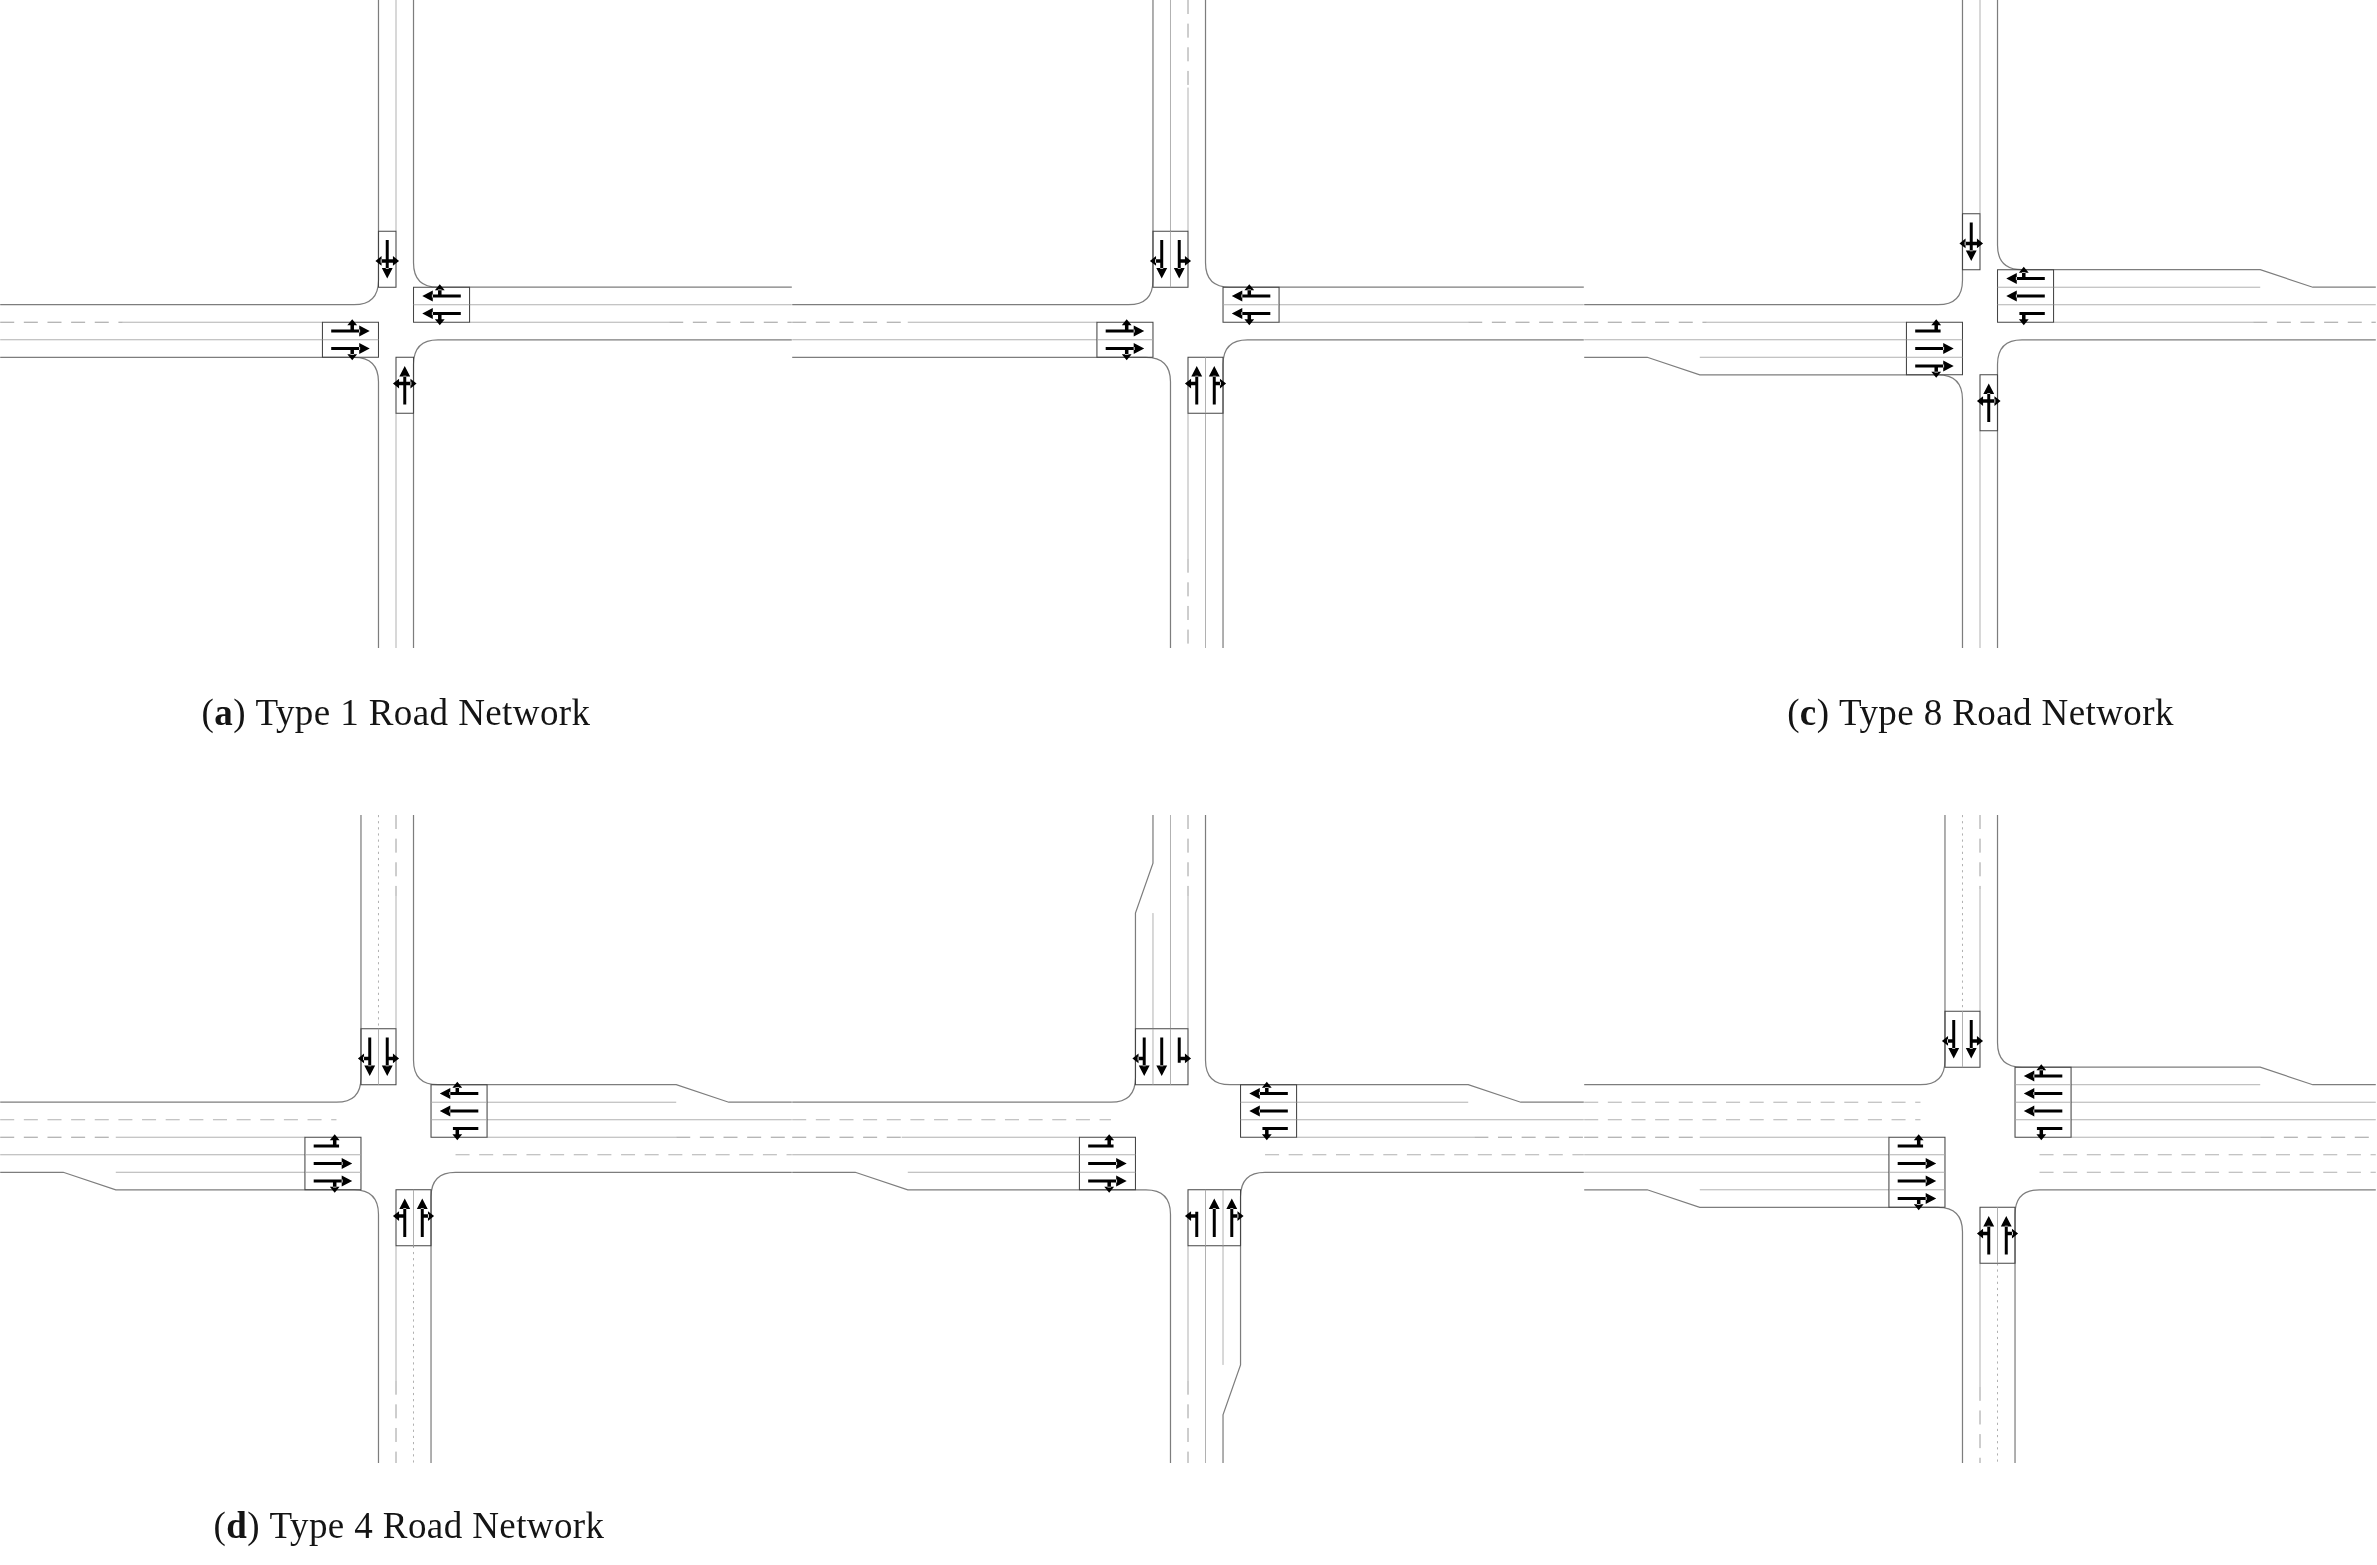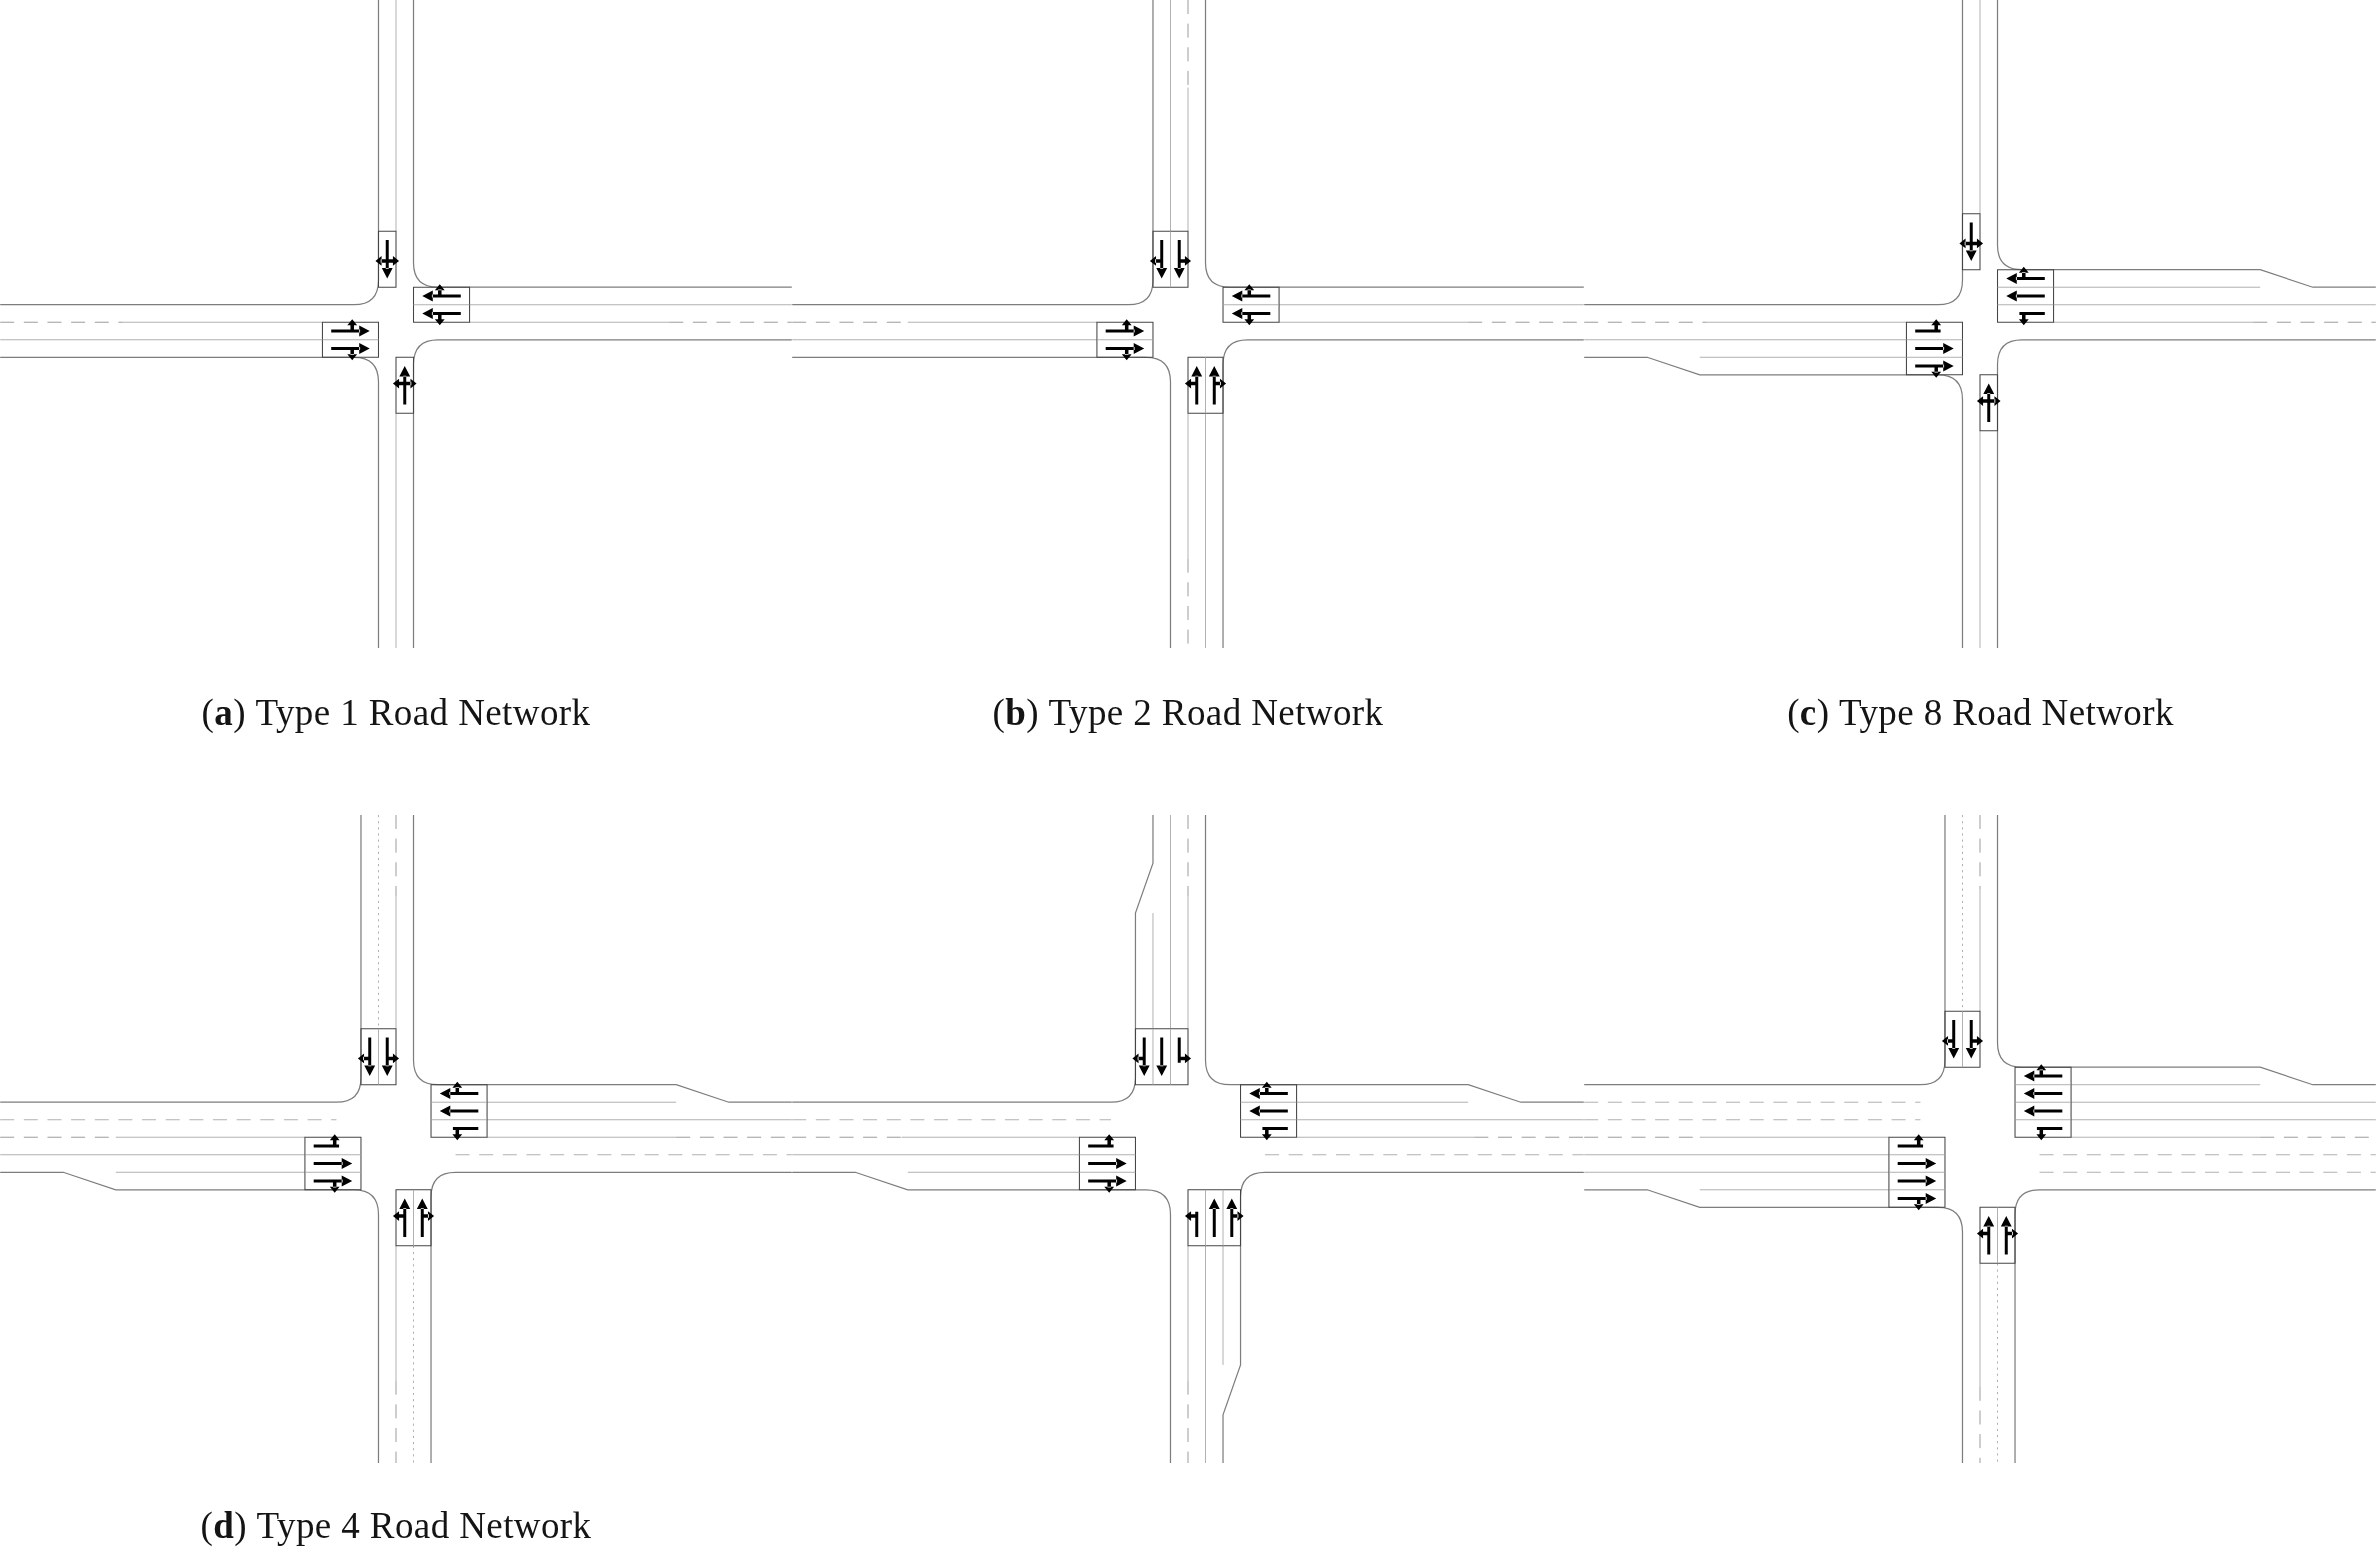--- a/index.html
+++ b/index.html
@@ -3,21 +3,21 @@
 <meta charset="utf-8">
 <style>
   html,body{margin:0;padding:0;background:#ffffff;}
   body{width:2377px;height:1565px;overflow:hidden;font-family:"Liberation Serif", serif;}
   .grid{display:grid;grid-template-columns:792px 792px 793px;grid-template-rows:783px 783px;width:1993px;height:1565px;}
   .panel{position:relative;}
   .panel svg{display:block;position:absolute;left:0;top:0;}
   .panel.row2 svg{top:32px;}
   .caption{position:absolute;left:0;width:100%;text-align:center;font-size:37px;color:#141414;letter-spacing:0.4px;white-space:nowrap;}
   .row1 .caption{bottom:49px;}
-  .row2 .caption{bottom:19px;}
+  .row2 .caption{bottom:19px;padding-left:13px;}
   .caption .bold{font-weight:bold;}
   .caption .title{margin-left:9.6px;}
 </style>
 </head>
 <body>
 
 <div class="grid">
 
   <div class="panel row1">
     <svg width="792" height="648" viewBox="0 0 904 740">
@@ -77,21 +77,20 @@
         <path d="M -1.7 -24 H 1.7 V 9 H -1.7 Z M -6.2 8 L 0 20 L 6.2 8 Z M -7.5 -2 H -0.8 V 2 H -7.5 Z M -6.5 -5.6 L -13.5 0 L -6.5 5.6 Z " fill="#000000" stroke="none" transform="translate(522 338) rotate(90)"></path>
         <path d="M 412 264 h 40 v 64 h -40 Z" fill="none" stroke="#454545" stroke-width="1.2"></path>
         <path d="M 432 264 V 328" fill="none" stroke="#a6a6a6" stroke-width="1"></path>
         <path d="M -1.7 -24 H 1.7 V 9 H -1.7 Z M -6.2 8 L 0 20 L 6.2 8 Z M 0.8 -2 H 7.5 V 2 H 0.8 Z M 6.5 -5.6 L 13.5 0 L 6.5 5.6 Z " fill="#000000" stroke="none" transform="translate(442 298) rotate(0)"></path>
         <path d="M -1.7 -24 H 1.7 V 9 H -1.7 Z M -6.2 8 L 0 20 L 6.2 8 Z M -7.5 -2 H -0.8 V 2 H -7.5 Z M -6.5 -5.6 L -13.5 0 L -6.5 5.6 Z " fill="#000000" stroke="none" transform="translate(422 298) rotate(0)"></path>
         <path d="M 452 408 h 40 v 64 h -40 Z" fill="none" stroke="#454545" stroke-width="1.2"></path>
         <path d="M 472 408 V 472" fill="none" stroke="#a6a6a6" stroke-width="1"></path>
         <path d="M -1.7 -24 H 1.7 V 9 H -1.7 Z M -6.2 8 L 0 20 L 6.2 8 Z M 0.8 -2 H 7.5 V 2 H 0.8 Z M 6.5 -5.6 L 13.5 0 L 6.5 5.6 Z " fill="#000000" stroke="none" transform="translate(462 438) rotate(180)"></path>
         <path d="M -1.7 -24 H 1.7 V 9 H -1.7 Z M -6.2 8 L 0 20 L 6.2 8 Z M -7.5 -2 H -0.8 V 2 H -7.5 Z M -6.5 -5.6 L -13.5 0 L -6.5 5.6 Z " fill="#000000" stroke="none" transform="translate(482 438) rotate(180)"></path>
       </svg>
-    <div class="caption"><span>(</span><span class="bold">b</span><span>)</span><span class="title">Type 2 Road Network</span></div>
   </div>
 
   <div class="panel row1">
     <svg width="792" height="648" viewBox="0 0 904 740">
         <path d="M 432 0 V 320 Q 432 348 404 348 H 0" fill="none" stroke="#7d7d7d" stroke-width="1.4"></path>
         <path d="M 472 0 V 280 Q 472 308 500 308 H 772 L 832 328 H 904" fill="none" stroke="#7d7d7d" stroke-width="1.4"></path>
         <path d="M 0 408 H 72 L 132 428 H 404 Q 432 428 432 456 V 740" fill="none" stroke="#7d7d7d" stroke-width="1.4"></path>
         <path d="M 904 388 H 500 Q 472 388 472 416 V 740" fill="none" stroke="#7d7d7d" stroke-width="1.4"></path>
         <path d="M 0 368 H 140" fill="none" stroke="#8e8e8e" stroke-width="1" stroke-dasharray="16 11"></path>
         <path d="M 140 368 H 368" fill="none" stroke="#a6a6a6" stroke-width="1"></path>

